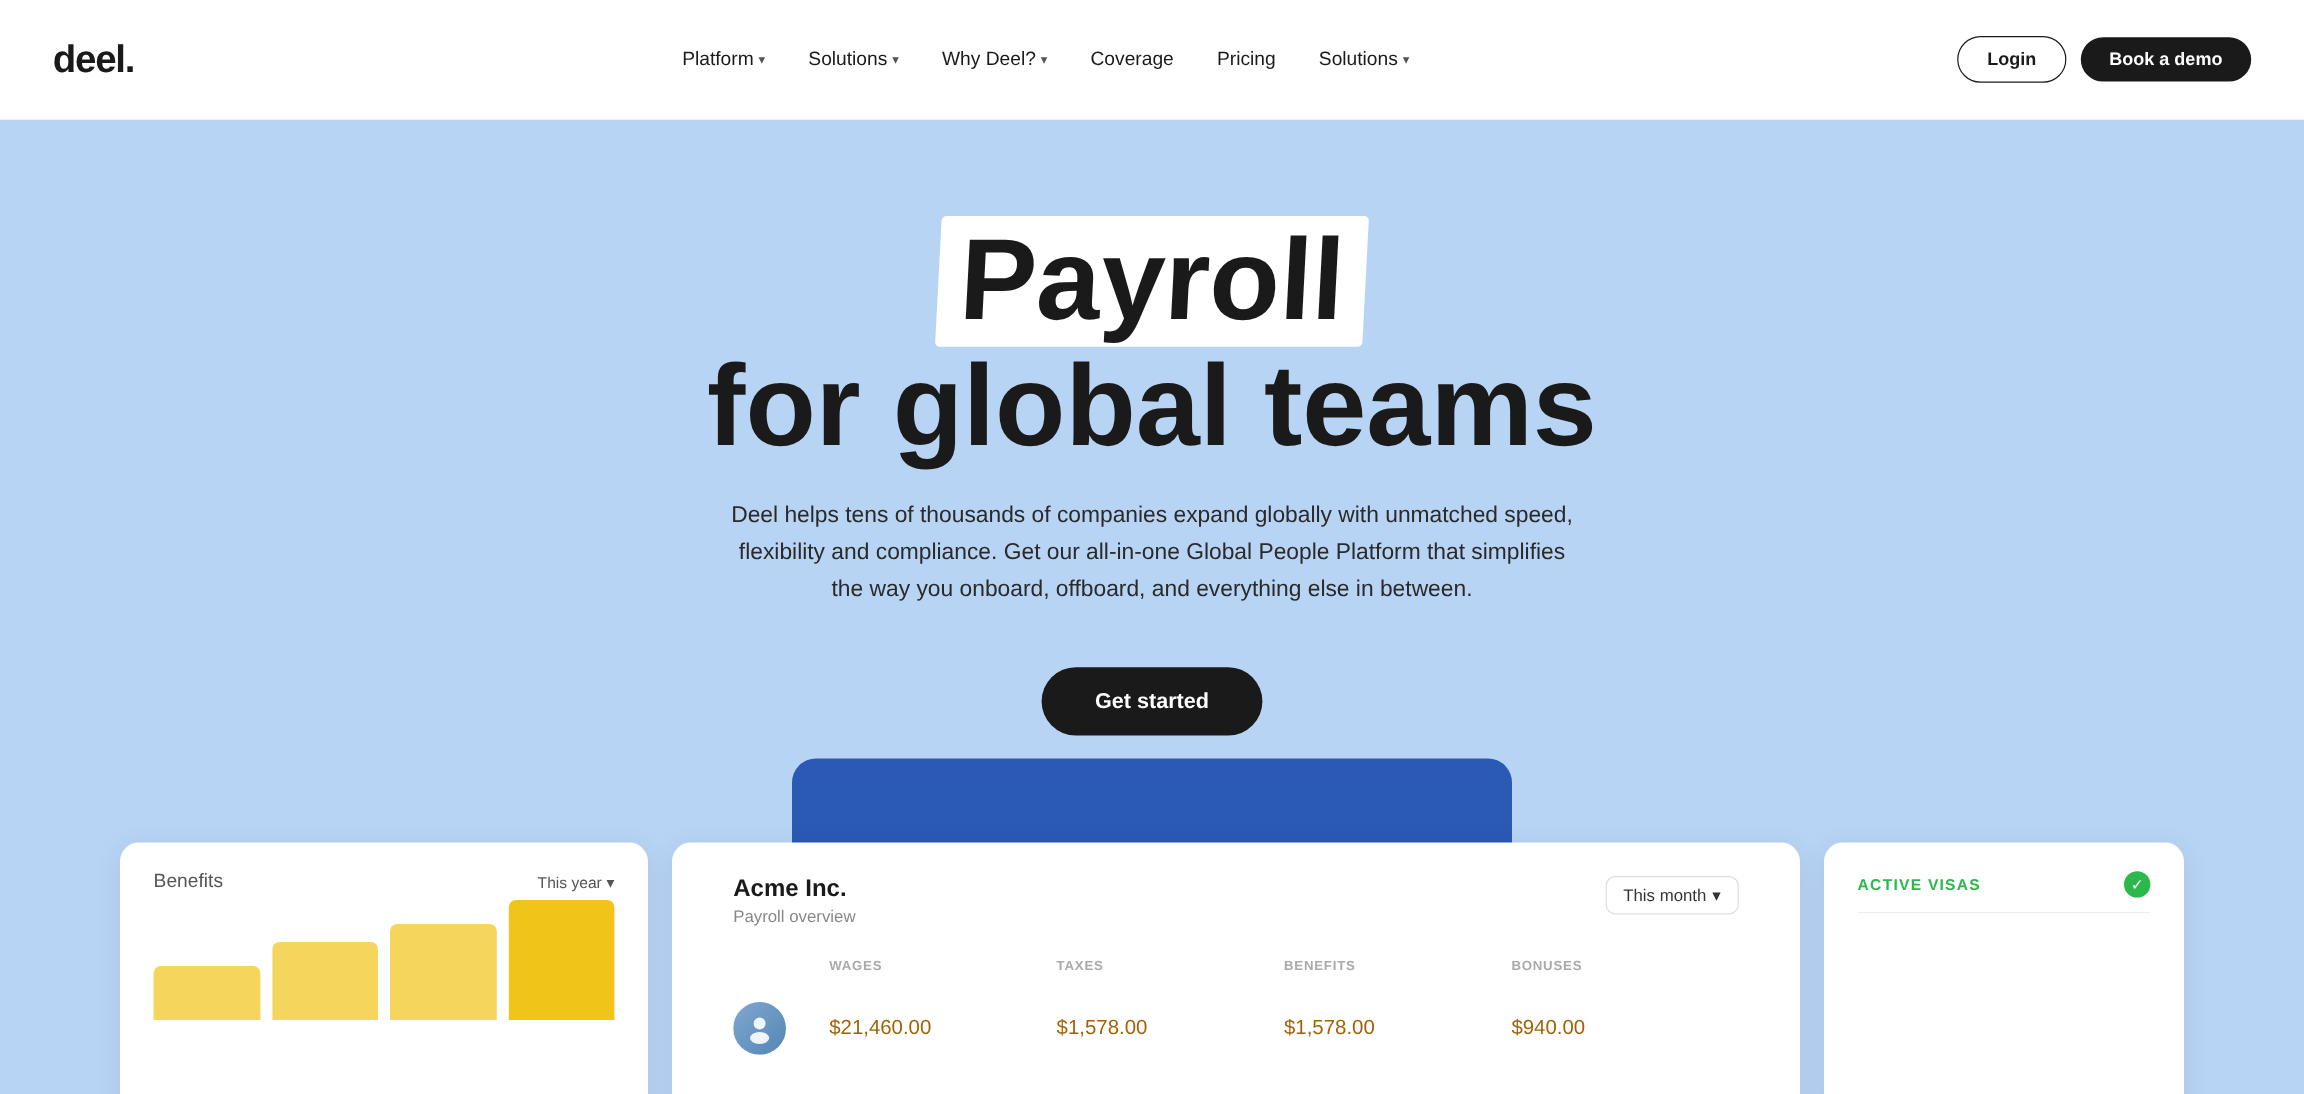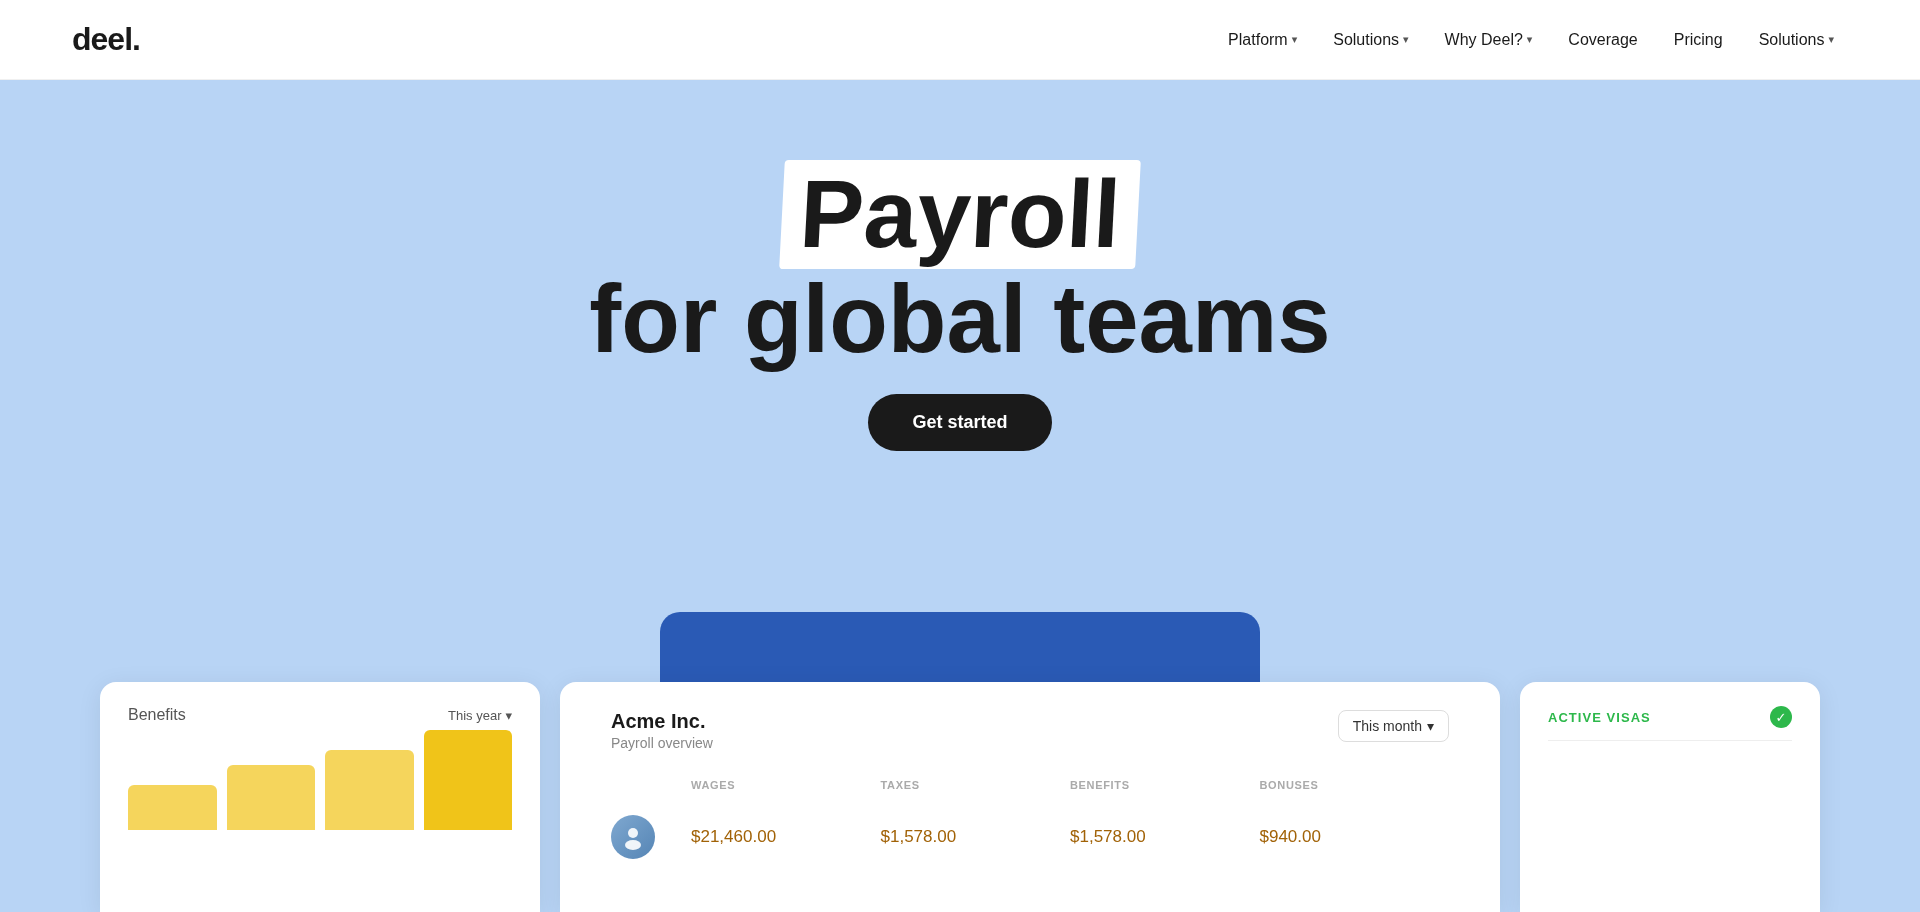--- a/index.html
+++ b/index.html
@@ -3,22 +3,22 @@
   <meta charset="utf-8">
   <style>
     * { margin: 0; padding: 0; box-sizing: border-box; }
     body { font-family: -apple-system, BlinkMacSystemFont, 'Segoe UI', sans-serif; background: #fff; overflow-x: hidden; }
 
     
     .navbar {
       display: flex;
       align-items: center;
       justify-content: space-between;
-      padding: 0 72px;
-      height: 80px;
+      padding: 0 44px;
+      height: 100px;
       background: #fff;
       border-bottom: 1px solid #f0f0f0;
       position: relative;
       z-index: 10;
     }
     .nav-logo {
       font-size: 32px;
       font-weight: 900;
       color: #1a1a1a;
       letter-spacing: -1px;
@@ -359,30 +359,35 @@
     </div>
     <div class="nav-item">
       <span>Pricing</span>
     </div>
     <div class="nav-item">
       <span>Solutions</span>
       <span class="chevron">▾</span>
     </div>
   </div>
 
+  <div class="nav-right">
+    <button class="btn-login">Login</button>
+    <button class="btn-demo">Book a demo</button>
+  </div>
 </nav>
 
 <section class="hero">
   <div class="hero-title">
     <span class="hero-title-line1">
       <span class="highlight-box">Payroll</span>
     </span>
     <span class="hero-title-line2">for global teams</span>
   </div>
 
+  <p class="hero-subtitle">Deel helps tens of thousands of companies expand globally with unmatched speed, flexibility and compliance. Get our all-in-one Global People Platform that simplifies the way you onboard, offboard, and everything else in between.</p>
 
   <button class="btn-get-started">Get started</button>
 
   <div class="bg-blue-shape"></div>
 
   <div class="cards-row">
 
     <div class="card-benefits">
       <div class="card-benefits-header">
         <span class="card-benefits-label">Benefits</span>

